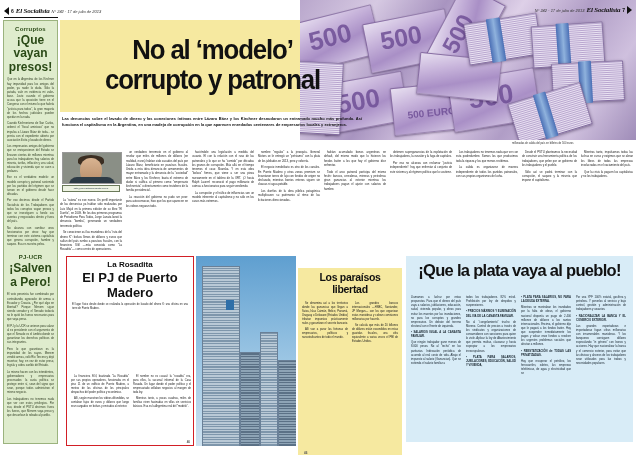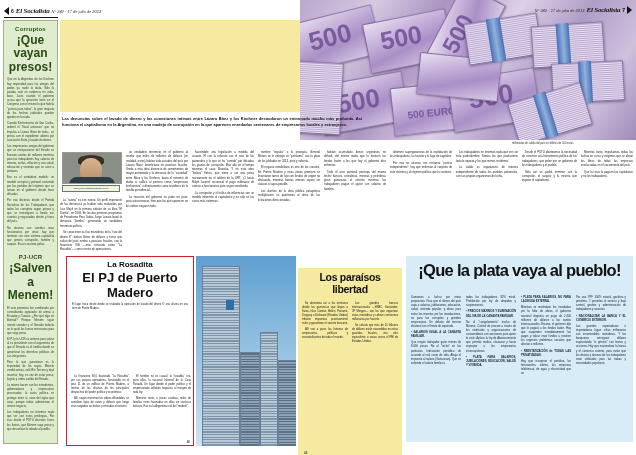--- a/index.html
+++ b/index.html
@@ -142,21 +142,21 @@
     <div class="sb-body">
       <p>Que en la Argentina de los Kirchner hay impunidad para los amigos del poder, ya nadie lo duda. Sólo la patada, vale en evidencia mi valor-base. Justo cuando el gobierno acusa que la oposición tiene en el Congreso con el mismo lo que habría "justicia para todos", la gran mayoría de los hechos judiciales pueden quedar en la nada.</p>
       <p>Cuando Kirchnerismo de San Carlos, ordenó el "fiscal amistoso" que no impulsa a Lázaro Báez de toda... se presta con el expediente abierto por asociación ilícita y lavado de dinero.</p>
       <p>Los empresarios amigos del gobierno que se enriquecieron del Estado se llevaron cientos de millones mientras para los trabajadores hay salarios de miseria, tarifas, inflación y una salud, educación y vivienda que se caen a pedazos.</p>
       <p>Ese es el verdadero modelo: un modelo corrupto y patronal sostenido por los partidos del régimen que se turnan en el gobierno desde hace décadas.</p>
       <p>Por eso decimos desde el Partido Socialista de los Trabajadores que todos los corruptos vayan presos y que se investiguen a fondo sus cuentas y negociados dentro y fuera del país.</p>
       <p>No alcanza con cambiar unos funcionarios por otros: hay que terminar con este sistema capitalista que genera corrupción, hambre y saqueo. Esa es nuestra pelea.</p>
     </div>
     <div class="sb-sep"></div>
     <div class="sb-kicker">PJ-UCR</div>
-    <div class="sb-title">¡Salven a Menem!</div>
+    <div class="sb-title">¡Salven a Pero!</div>
     <div class="sb-body">
       <p>El voto peronista fue combinado por contrabando, agravado: de armas a Ecuador y Croacia. ¿Por qué algo en libertad? Porque Menem sigue siendo senador y el Senado todavía no le quitó los fueros necesarios para que vaya preso.</p>
       <p>El PJ y la UCR se unieron para salvar al ex presidente con el argumento de que el Senado es el ámbito donde se garantizan los derechos políticos de sus integrantes.</p>
       <p>Pero lo que garantizan es la impunidad de los suyos. Menem vendió armas, voló Río Tercero y dejó muertos; hoy, en vez de estar preso, legisla y cobra sueldo del Estado.</p>
       <p>Lo mismo hacen con los intendentes, gobernadores y empresarios procesados: la casta política se protege entre sí, sean del signo que sean, porque todos administran el mismo negocio.</p>
       <p>Los trabajadores no tenemos nada que ver con estos privilegios. Por eso, desde el PSTU decimos: fuera los fueros, que Menem vaya preso y que devuelvan lo robado al pueblo.</p>
     </div>
   </div>
 
   <div class="banner"></div>
@@ -192,20 +192,24 @@
     </div>
     <div class="stack" style="left:252px;top:62px;width:70px;height:38px;transform:rotate(-3deg);">
       <div class="band" style="left:26px;top:-2px;width:13px;height:42px;"></div>
     </div>
     <div class="stack" style="left:212px;top:92px;width:74px;height:42px;transform:rotate(-17deg);">
       <div class="band" style="left:26px;top:-2px;width:13px;height:46px;"></div>
     </div>
     <div class="stack" style="left:-6px;top:62px;width:46px;height:70px;transform:rotate(3deg);"></div>
   </div>
 
+  <div class="headline">
+    <div class="h1">No al ‘modelo’</div>
+    <div class="h2">corrupto y patronal</div>
+  </div>
 
   <div class="lead">Las denuncias sobre el lavado de dinero y las conexiones íntimas entre Lázaro Báez y los Kirchner desnudaron un entramado mucho más profundo. Así funciona el capitalismo en la Argentina, en una madeja de corrupción en la que aparecen enredados centenares de empresarios locales y extranjeros.</div>
   <div class="money-caption">millonadas de salida del país en billetes de 500 euros</div>
 
   <div class="author">
     <div class="ph">
       <div class="hair"></div>
       <div class="face"></div>
       <div class="body"></div>
     </div>

